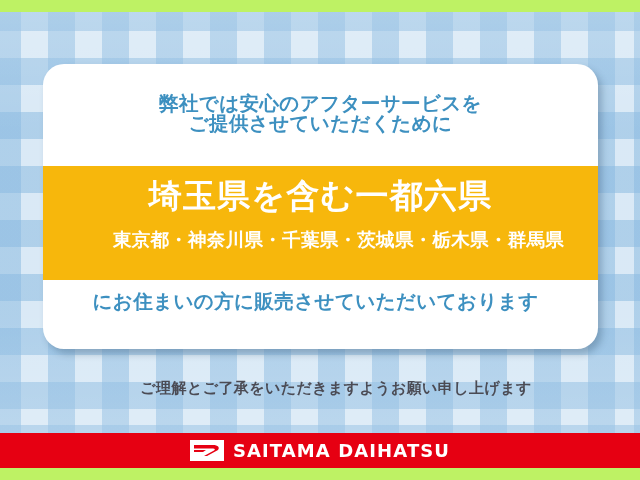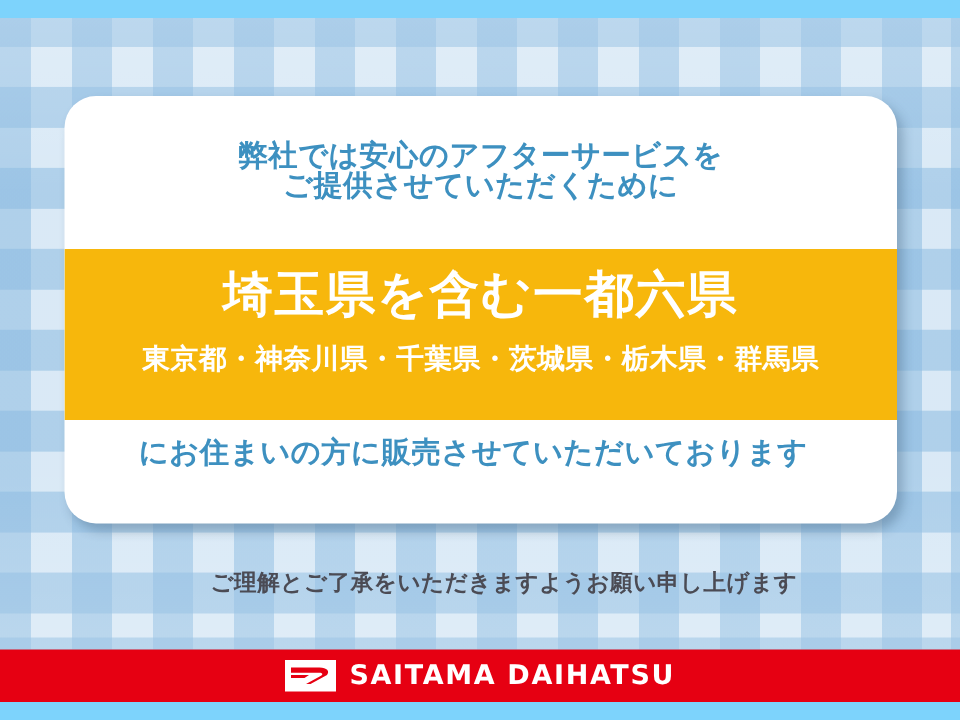--- a/index.html
+++ b/index.html
@@ -10,21 +10,21 @@
   }
   body {
     font-family: "DejaVu Sans", "Liberation Sans", sans-serif;
   }
 
   #canvas {
     position: relative;
     width: 640px;
     height: 480px;
     overflow: hidden;
-    background: #7dd3fc;
+    background: #bef264;
   }
 
   
   .plaid {
     position: absolute;
     left: 0;
     top: 12px;
     width: 640px;
     height: 421px;
     background-color: #d9e9f6;
@@ -113,20 +113,21 @@
     left: 0;
     top: 65px;
     width: 555px;
     text-align: center;
     color: #ffffff;
     font-size: 18.5px;
     font-weight: 700;
     letter-spacing: 0.3px;
     line-height: 1.0;
     white-space: nowrap;
+    padding-left: 18px;
   }
 
   .bottom-block {
     position: absolute;
     left: 0;
     top: 228px;
     width: 545px;
   }
 
   

